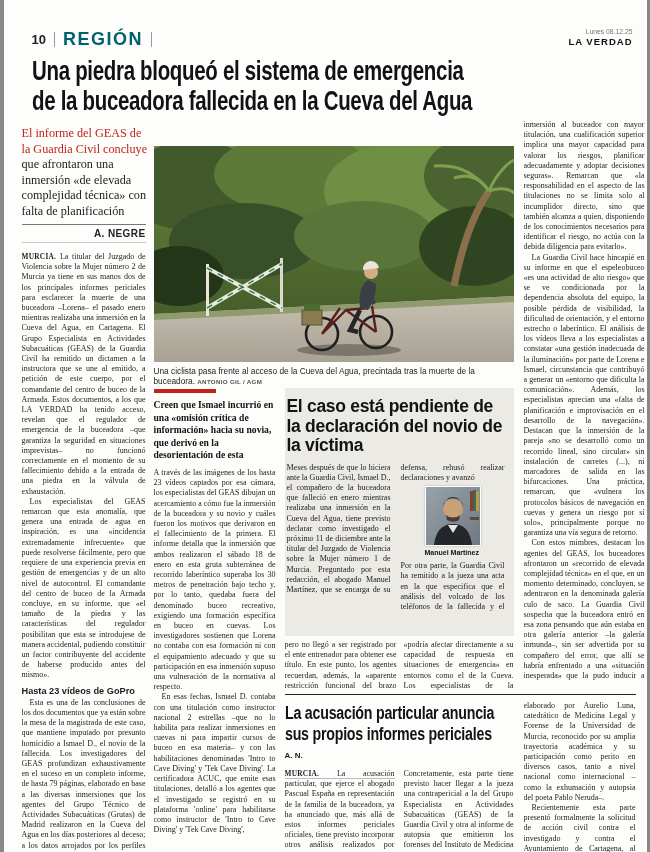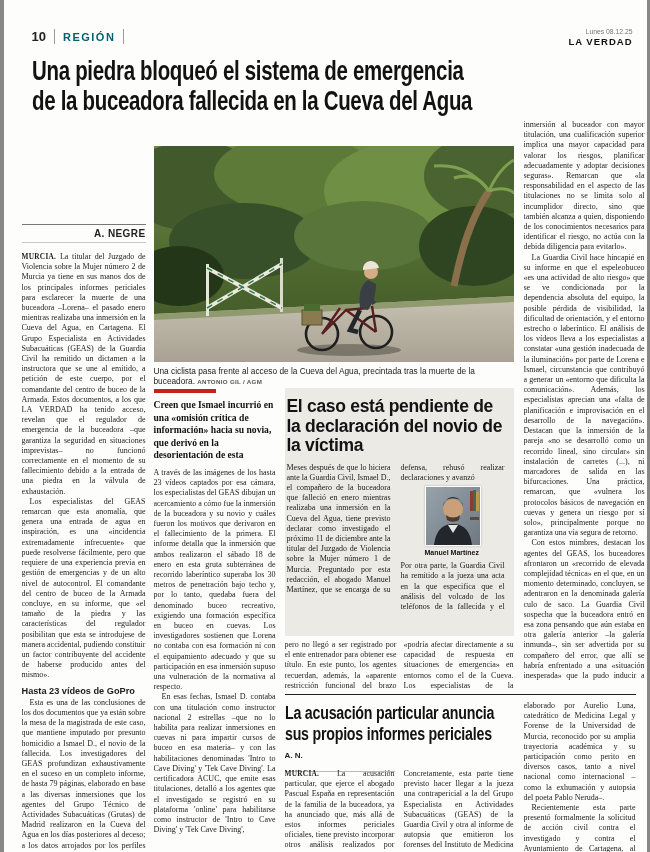--- a/index.html
+++ b/index.html
@@ -5,21 +5,21 @@
   html,body{margin:0;padding:0;background:#888;}
   .page{
     position:relative;width:643px;height:852px;background:#fdfdfb;
     font-family:"Liberation Serif", serif;color:#1a1a1a;overflow:hidden;
     margin:0 auto;
   }
   
   .hdr-left{position:absolute;left:28px;top:29px;display:flex;align-items:center;gap:8px;}
   .pagenum{font-family:"Liberation Sans",sans-serif;font-weight:bold;font-size:13px;color:#222;}
   .hdr-bar{width:1px;height:15px;background:#9a9a9a;}
-  .section{font-family:"Liberation Sans",sans-serif;font-weight:bold;font-size:11px;
+  .section{font-family:"Liberation Sans",sans-serif;font-weight:bold;font-size:18px;
     letter-spacing:1.5px;color:#00626e;}
   .hdr-right{position:absolute;right:14px;top:28px;text-align:right;}
   .edition-date{font-family:"Liberation Sans",sans-serif;font-size:6.8px;color:#777;}
   .masthead{font-family:"Liberation Sans",sans-serif;font-weight:bold;font-size:9.5px;
     letter-spacing:1px;color:#111;margin-top:1px;padding-left:36px;}
   
   .headline{position:absolute;left:28px;top:56px;width:660px;
     font-family:"Liberation Sans",sans-serif;font-weight:bold;color:#121212;
     font-size:28px;line-height:30px;letter-spacing:-0.4px;
     transform:scaleX(0.73);transform-origin:0 0;white-space:nowrap;}
@@ -65,21 +65,21 @@
   .portrait-cap{font-family:"Liberation Sans",sans-serif;font-weight:bold;font-size:7px;
     color:#111;margin-top:2px;white-space:nowrap;}
   
   .bottombox{position:absolute;left:281px;top:694px;width:351px;height:158px;
     border-top:1px solid #222;overflow:hidden;}
   .bb-title{position:absolute;left:0;top:8px;
     font-family:"Liberation Sans",sans-serif;font-weight:bold;color:#131313;
     font-size:18px;line-height:20.5px;letter-spacing:-0.3px;
     transform:scaleX(0.79);transform-origin:0 0;white-space:nowrap;}
   .bb-byline{position:absolute;left:0;top:56px;width:110px;
-    border-bottom:1px solid #bbb;padding-bottom:11px;
+    border-bottom:1px solid #bbb;padding-bottom:18px;
     font-family:"Liberation Sans",sans-serif;font-weight:bold;font-size:8px;color:#222;}
   .bb-cola{left:0;top:74px;width:110px;height:84px;}
   .bb-colb{left:119px;top:74px;width:110px;height:84px;}
   .bb-colc{left:239px;top:6px;width:112px;height:152px;}
   .bottombox .bodycol{position:absolute;}
 </style>
 </head>
 <body>
 
 <div class="page">
@@ -93,20 +93,21 @@
   <div class="hdr-right">
     <div class="edition-date">Lunes 08.12.25</div>
     <div class="masthead">LA VERDAD</div>
   </div>
 
   <div class="headline">
     <div>Una piedra bloqueó el sistema de emergencia</div>
     <div>de la buceadora fallecida en la Cueva del Agua</div>
   </div>
 
+  <div class="standfirst"><span class="lead">El informe del GEAS de la Guardia Civil concluye</span><span> que afrontaron una inmersión «de elevada complejidad técnica» con falta de planificación</span></div>
 
   <div class="byline">A. NEGRE</div>
 
   <div class="bodycol col1">
     <p><span class="dateline">MURCIA.</span> <span>La titular del Juzgado de Violencia sobre la Mujer número 2 de Murcia ya tiene en sus manos dos de los principales informes periciales para esclarecer la muerte de una buceadora –Lorena– el pasado enero mientras realizaba una inmersión en la Cueva del Agua, en Cartagena. El Grupo Especialista en Actividades Subacuáticas (GEAS) de la Guardia Civil ha remitido un dictamen a la instructora que se une al emitido, a petición de este cuerpo, por el comandante del centro de buceo de la Armada. Estos documentos, a los que LA VERDAD ha tenido acceso, revelan que el regulador de emergencia de la buceadora –que garantiza la seguridad en situaciones imprevistas– no funcionó correctamente en el momento de su fallecimiento debido a la entrada de una piedra en la válvula de exhaustación.</span></p>
     <p>Los especialistas del GEAS remarcan que esta anomalía, que genera una entrada de agua en inspiración, es una «incidencia extremadamente infrecuente» que puede resolverse fácilmente, pero que requiere de una experiencia previa en gestión de emergencias y de un alto nivel de autocontrol. El comandante del centro de buceo de la Armada concluye, en su informe, que «el tamaño de la piedra y las características del regulador posibilitan que esta se introdujese de manera accidental, pudiendo constituir un factor contribuyente del accidente de haberse producido antes del mismo».</p>
     <p class="subhead">Hasta 23 vídeos de GoPro</p>
     <p>Esta es una de las conclusiones de los dos documentos que ya están sobre la mesa de la magistrada de este caso, que mantiene imputado por presunto homicidio a Ismael D., el novio de la fallecida. Los investigadores del GEAS profundizan exhaustivamente en el suceso en un completo informe, de hasta 79 páginas, elaborado en base a las diversas inmersiones que los agentes del Grupo Técnico de Actividades Subacuáticas (Grutas) de Madrid realizaron en la Cueva del Agua en los días posteriores al deceso; a los datos arrojados por los perfiles de inmersión descargados de los ordenadores de ambos buceadores y a los vídeos que quedaron registrados por la cámara GoPro del investigado.</p>
   </div>
 

